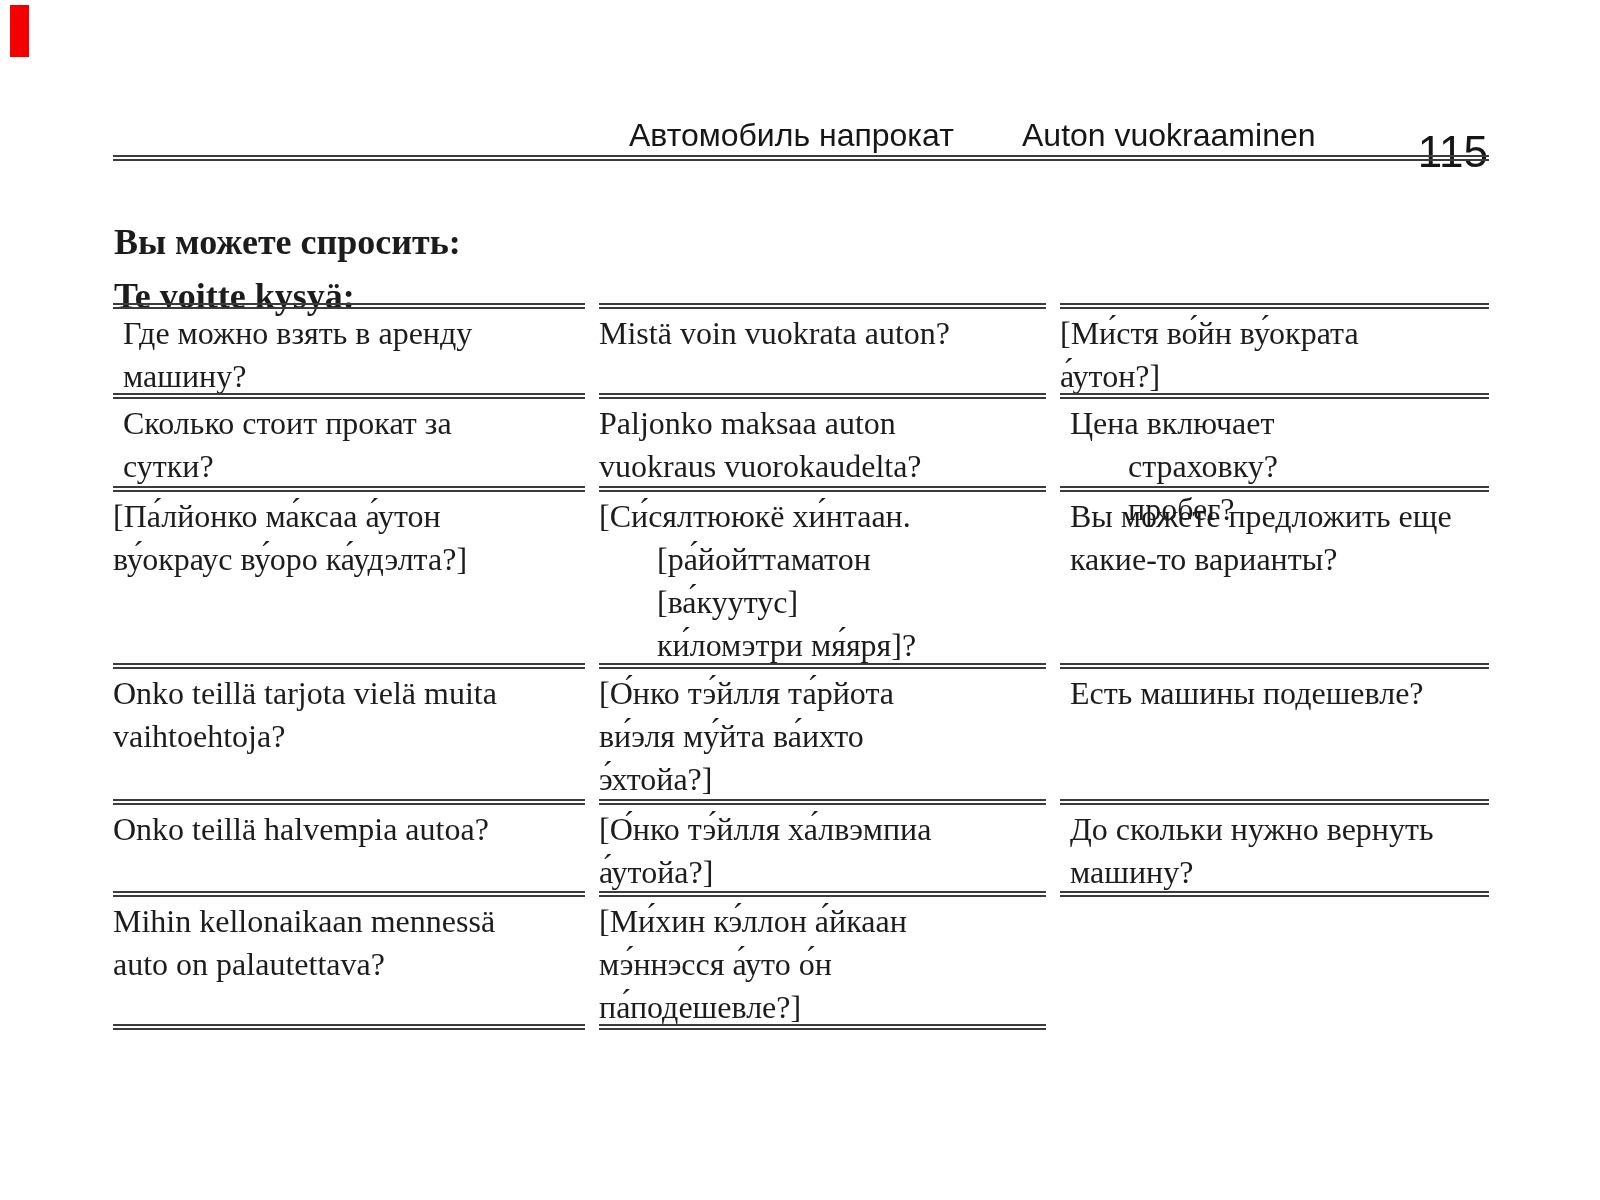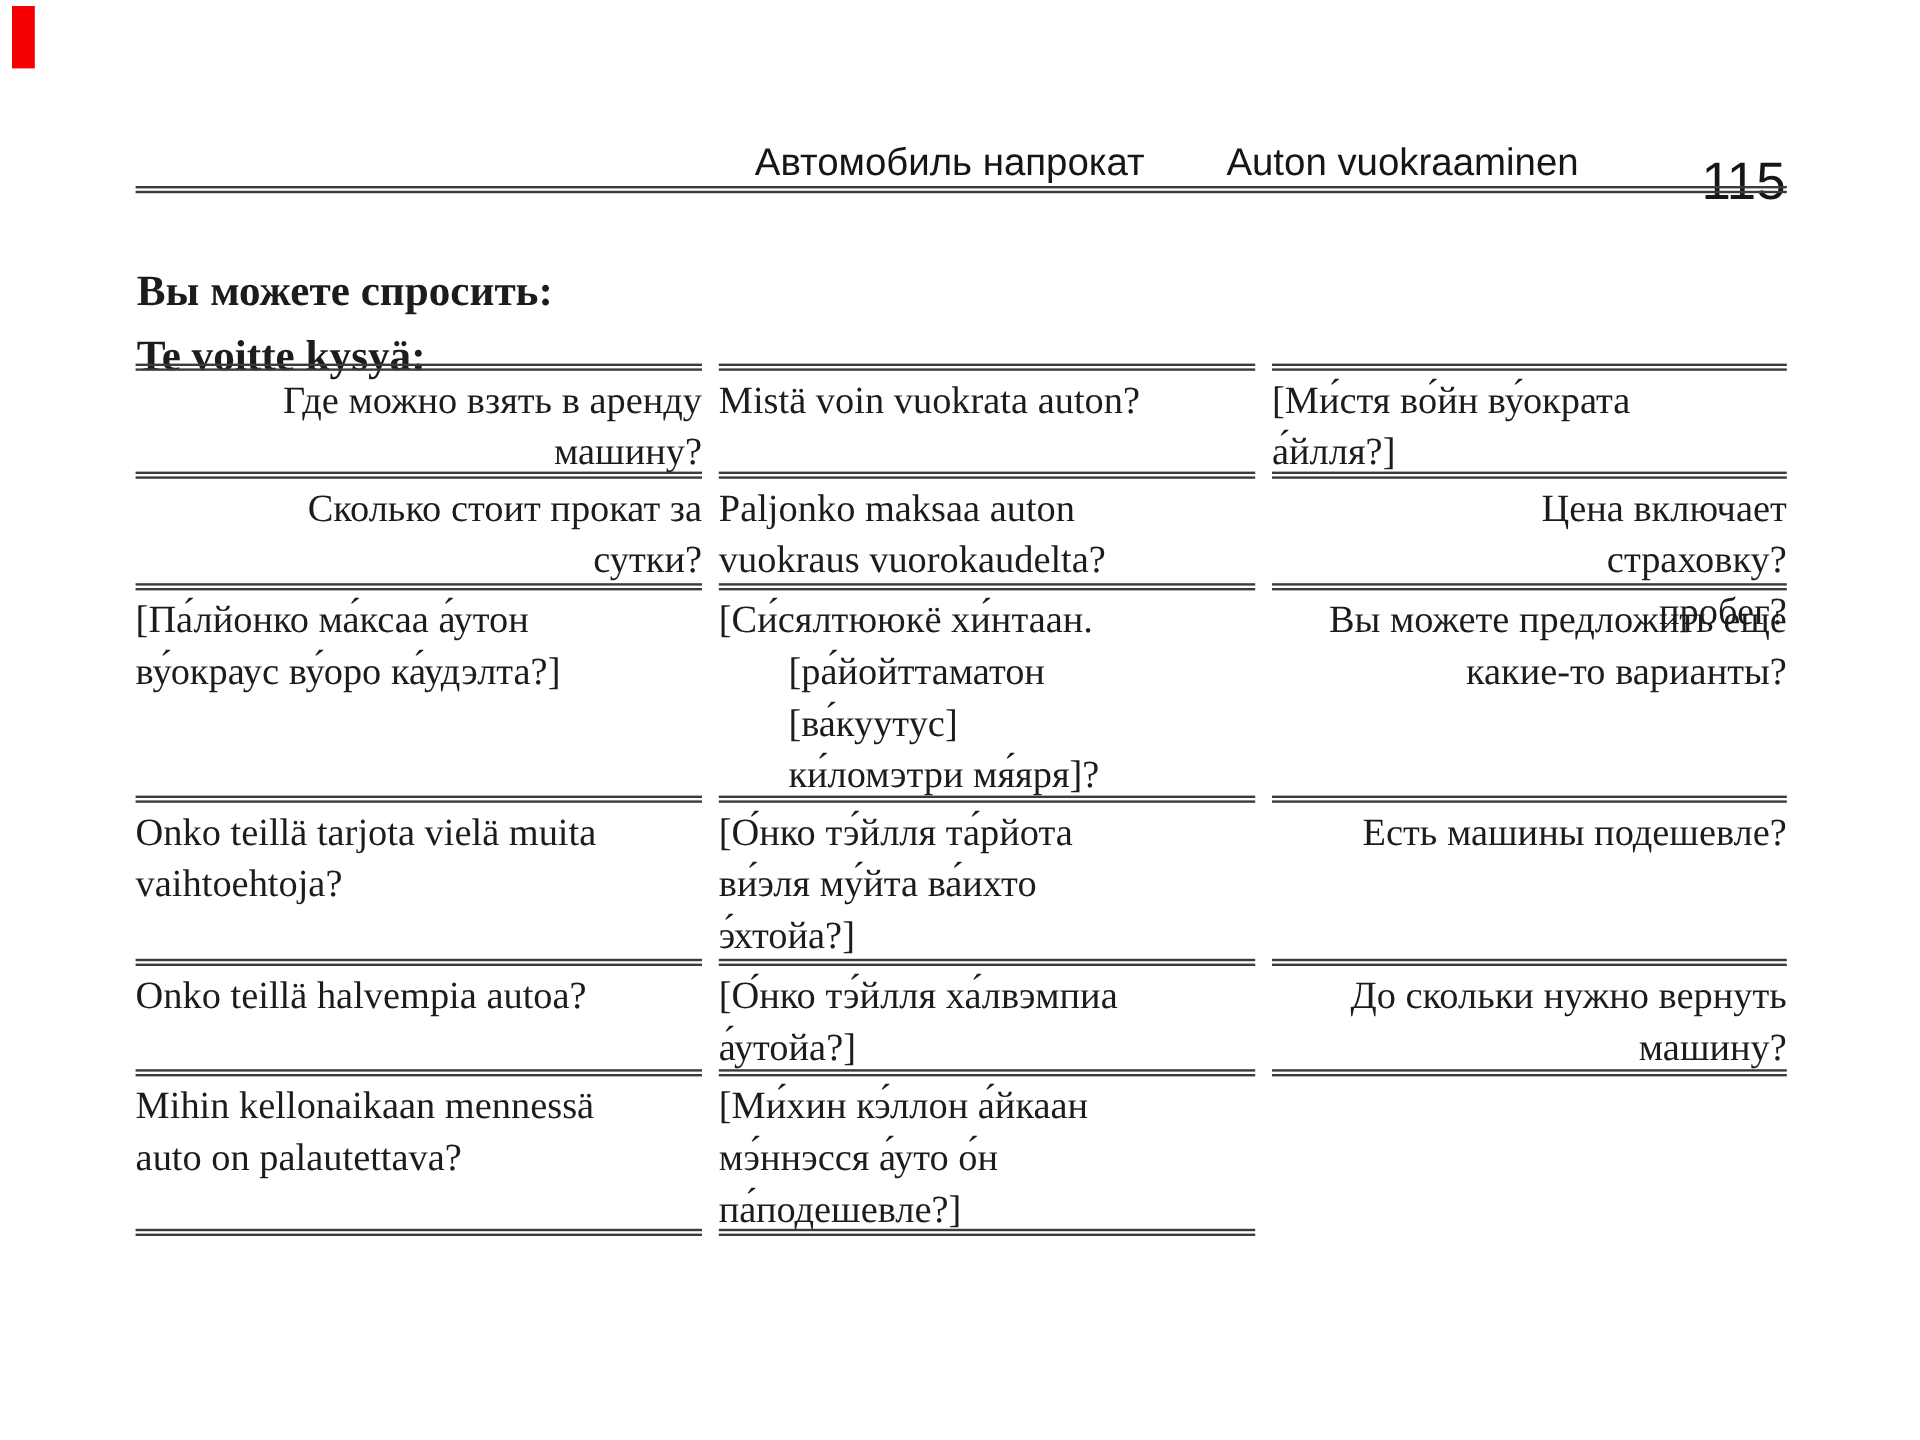--- a/index.html
+++ b/index.html
@@ -13,21 +13,21 @@
   .page-num{top:113px;right:112px;font-size:44px;margin-top:20px;}
   .rule{border-top:6px double #3b3b3b;}
   .header-rule{position:absolute;left:113px;top:155px;width:1376px;height:0;}
   .intro{position:absolute;left:114px;font-weight:bold;font-size:36px;line-height:40px;white-space:nowrap;margin-top:33px;}
   .intro-ru{top:189px;}
   .intro-fi{top:243px;}
   .phrase-table{position:absolute;left:113px;top:303px;width:1376px;display:grid;
                 grid-template-columns:472px 447px 429px;column-gap:14px;
                 grid-template-rows:90px 93px 177px 136px 92px 133px 0px;}
   .cell{border-top:6px double #3b3b3b;padding-top:3px;font-size:32px;line-height:43px;overflow:visible;}
-  .cell.ru{padding-left:10px;text-align:right;}
+  .cell.ru{padding-left:10px;}
   .line{white-space:nowrap;}
   .line.indent{padding-left:58px;}
 </style>
 </head>
 <body>
 
 <div class="page">
   <div class="red-marker" style="background: rgb(244, 0, 0);"></div>
 
   <div class="hdr hdr-ru">Автомобиль напрокат</div>
@@ -41,21 +41,21 @@
   <div class="phrase-table">
       <div class="cell ru">
         <div class="line">Где можно взять в аренду</div>
         <div class="line">машину?</div>
       </div>
       <div class="cell fi">
         <div class="line">Mistä voin vuokrata auton?</div>
       </div>
       <div class="cell tr">
         <div class="line">[Ми́стя во́йн ву́ократа</div>
-        <div class="line">а́йлля?]</div>
+        <div class="line">а́утон?]</div>
       </div>
       <div class="cell ru">
         <div class="line">Сколько стоит прокат за</div>
         <div class="line">сутки?</div>
       </div>
       <div class="cell fi">
         <div class="line">Paljonko maksaa auton</div>
         <div class="line">vuokraus vuorokaudelta?</div>
       </div>
       <div class="cell ru">

